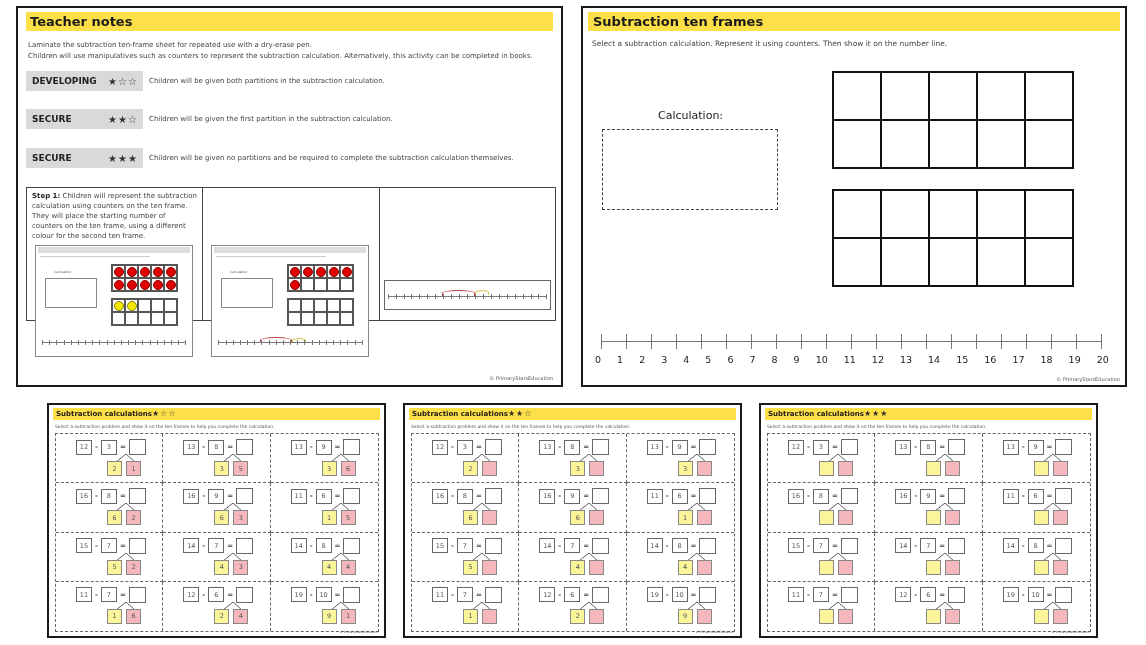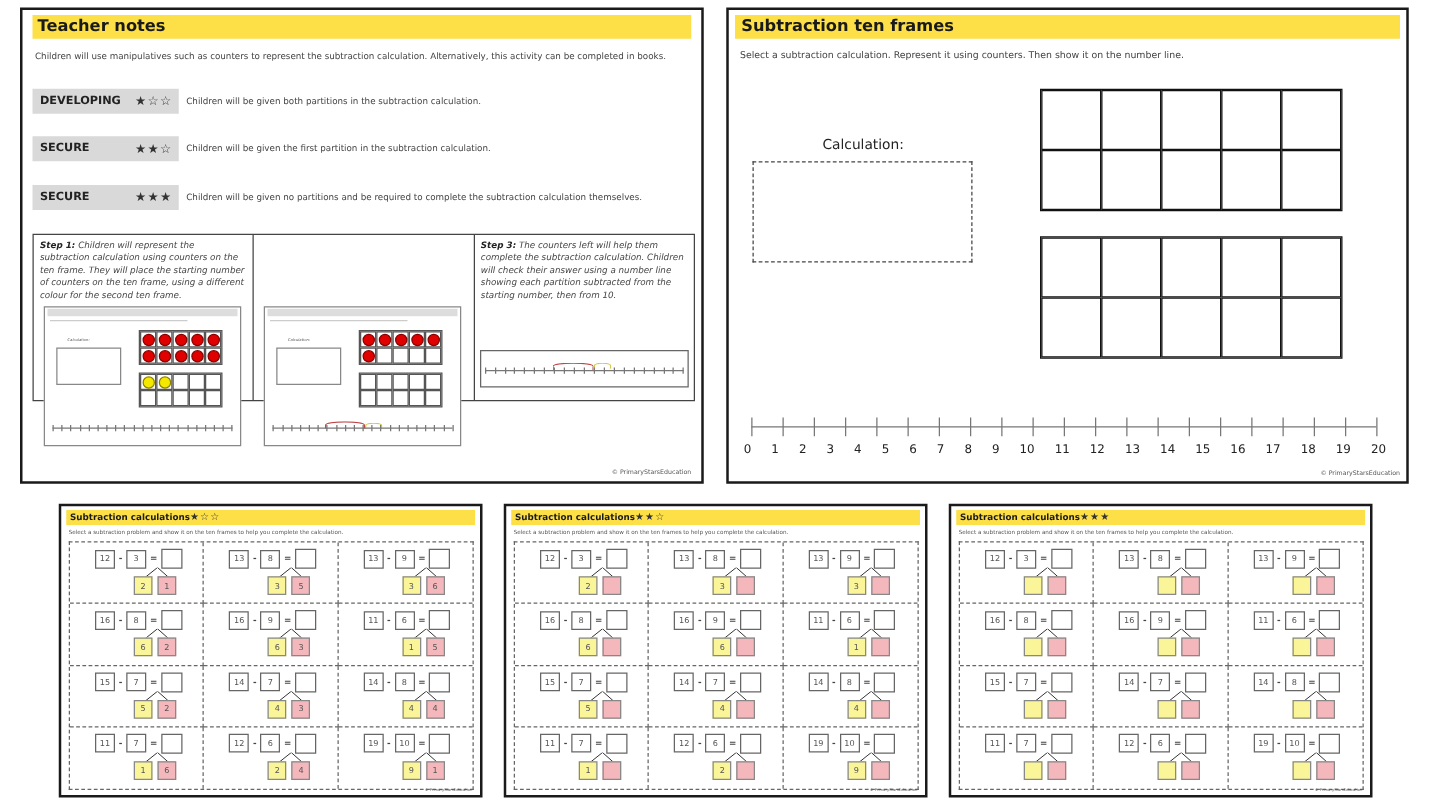--- a/index.html
+++ b/index.html
@@ -12,21 +12,21 @@
   
   #notes { left: 16px; top: 6px; width: 547px; height: 381px; }
   #notes .sheet-title { position: absolute; left: 8px; top: 4px; right: 8px; height: 19px; font-size: 13px; line-height: 19px; padding-left: 4px; }
   #notes .intro { position: absolute; left: 10px; top: 32px; right: 10px; font-size: 7px; line-height: 11px; color: #444; }
   .level-row { position: absolute; left: 8px; height: 20px; display: flex; align-items: center; }
   .level-box { width: 117px; height: 20px; background: #d9d9d9; display: flex; align-items: center; padding-left: 6px; }
   .level-name { font-size: 9px; font-weight: bold; color: #222; width: 76px; }
   .stars { font-size: 10px; letter-spacing: 1px; color: #333; }
   .level-desc { font-size: 7px; color: #444; margin-left: 6px; text-align: right; }
 
-  .steps { position: absolute; left: 8px; top: 179px; width: 530px; height: 134px; border: 1px solid #444; display: flex; font-style: italic; }
+  .steps { position: absolute; left: 8px; top: 179px; width: 530px; height: 134px; border: 1px solid #444; display: flex; }
   .step { flex: 1; border-right: 1px solid #444; padding: 3px 5px; position: relative; }
   .step:last-child { border-right: none; }
   .step-text { font-size: 7px; line-height: 10px; color: #444; }
   .step-text b { color: #222; }
 
   .thumb { position: absolute; left: 8px; top: 57px; width: 158px; height: 112px; border: 1px solid #888; background: #fff; }
   .thumb .tt { background: #ddd; height: 6px; margin: 1px 2px; }
   .thumb .tl { height: 1px; background: #ccc; margin: 3px 4px; width: 110px; }
   .mini-calc { position: absolute; left: 9px; top: 32px; width: 52px; height: 30px; border: 1px solid #888; }
   .mini-calc-lbl { position: absolute; left: 18px; top: 24px; font-size: 3px; color: #555; }
@@ -78,20 +78,21 @@
   .part.y { left: 51px; background: #fbf59a; }
   .part.p { left: 70px; background: #f4b8bc; }
   .calc-sheet .copyright { right: 6px; bottom: 2px; font-size: 3px; }
 </style>
 </head>
 <body>
 
 <div class="sheet" id="notes">
   <div class="sheet-title">Teacher notes</div>
   <div class="intro">
+    <div>Laminate the subtraction ten-frame sheet for repeated use with a dry-erase pen.</div>
     <div>Children will use manipulatives such as counters to represent the subtraction calculation. Alternatively, this activity can be completed in books.</div>
   </div>
 
   <div class="level-row" style="top:63px">
     <div class="level-box">
         <span class="level-name">DEVELOPING</span>
         <span class="stars">★☆☆</span>
       </div>
     <span class="level-desc">Children will be given both partitions in the subtraction calculation.</span>
   </div>
@@ -223,21 +224,20 @@
             <span></span>
             <span></span>
             <span></span>
             <span></span>
             <span></span>
           </div>
       </div>
     </div>
 
     <div class="step">
-      <div class="step-text"><b>Step 3:</b> <span>The counters left will help them complete the subtraction calculation. Children will check their answer using a number line showing each partition subtracted from the starting number, then from 10.</span></div>
       <div class="step3-nl">
         <div class="arc" style="left:57px;top:9px;width:33px;height:6px;border-color:#c0454a"></div>
         <div class="arc" style="left:90px;top:9px;width:14px;height:5px;border-color:#d8c84a"></div>
         <div class="mini-nl" style="bottom:12px;left:3px;right:3px"></div>
         <div class="mini-nl-ticks" style="bottom:10px;left:3px;right:3px">
             <span></span>
             <span></span>
             <span></span>
             <span></span>
             <span></span>

